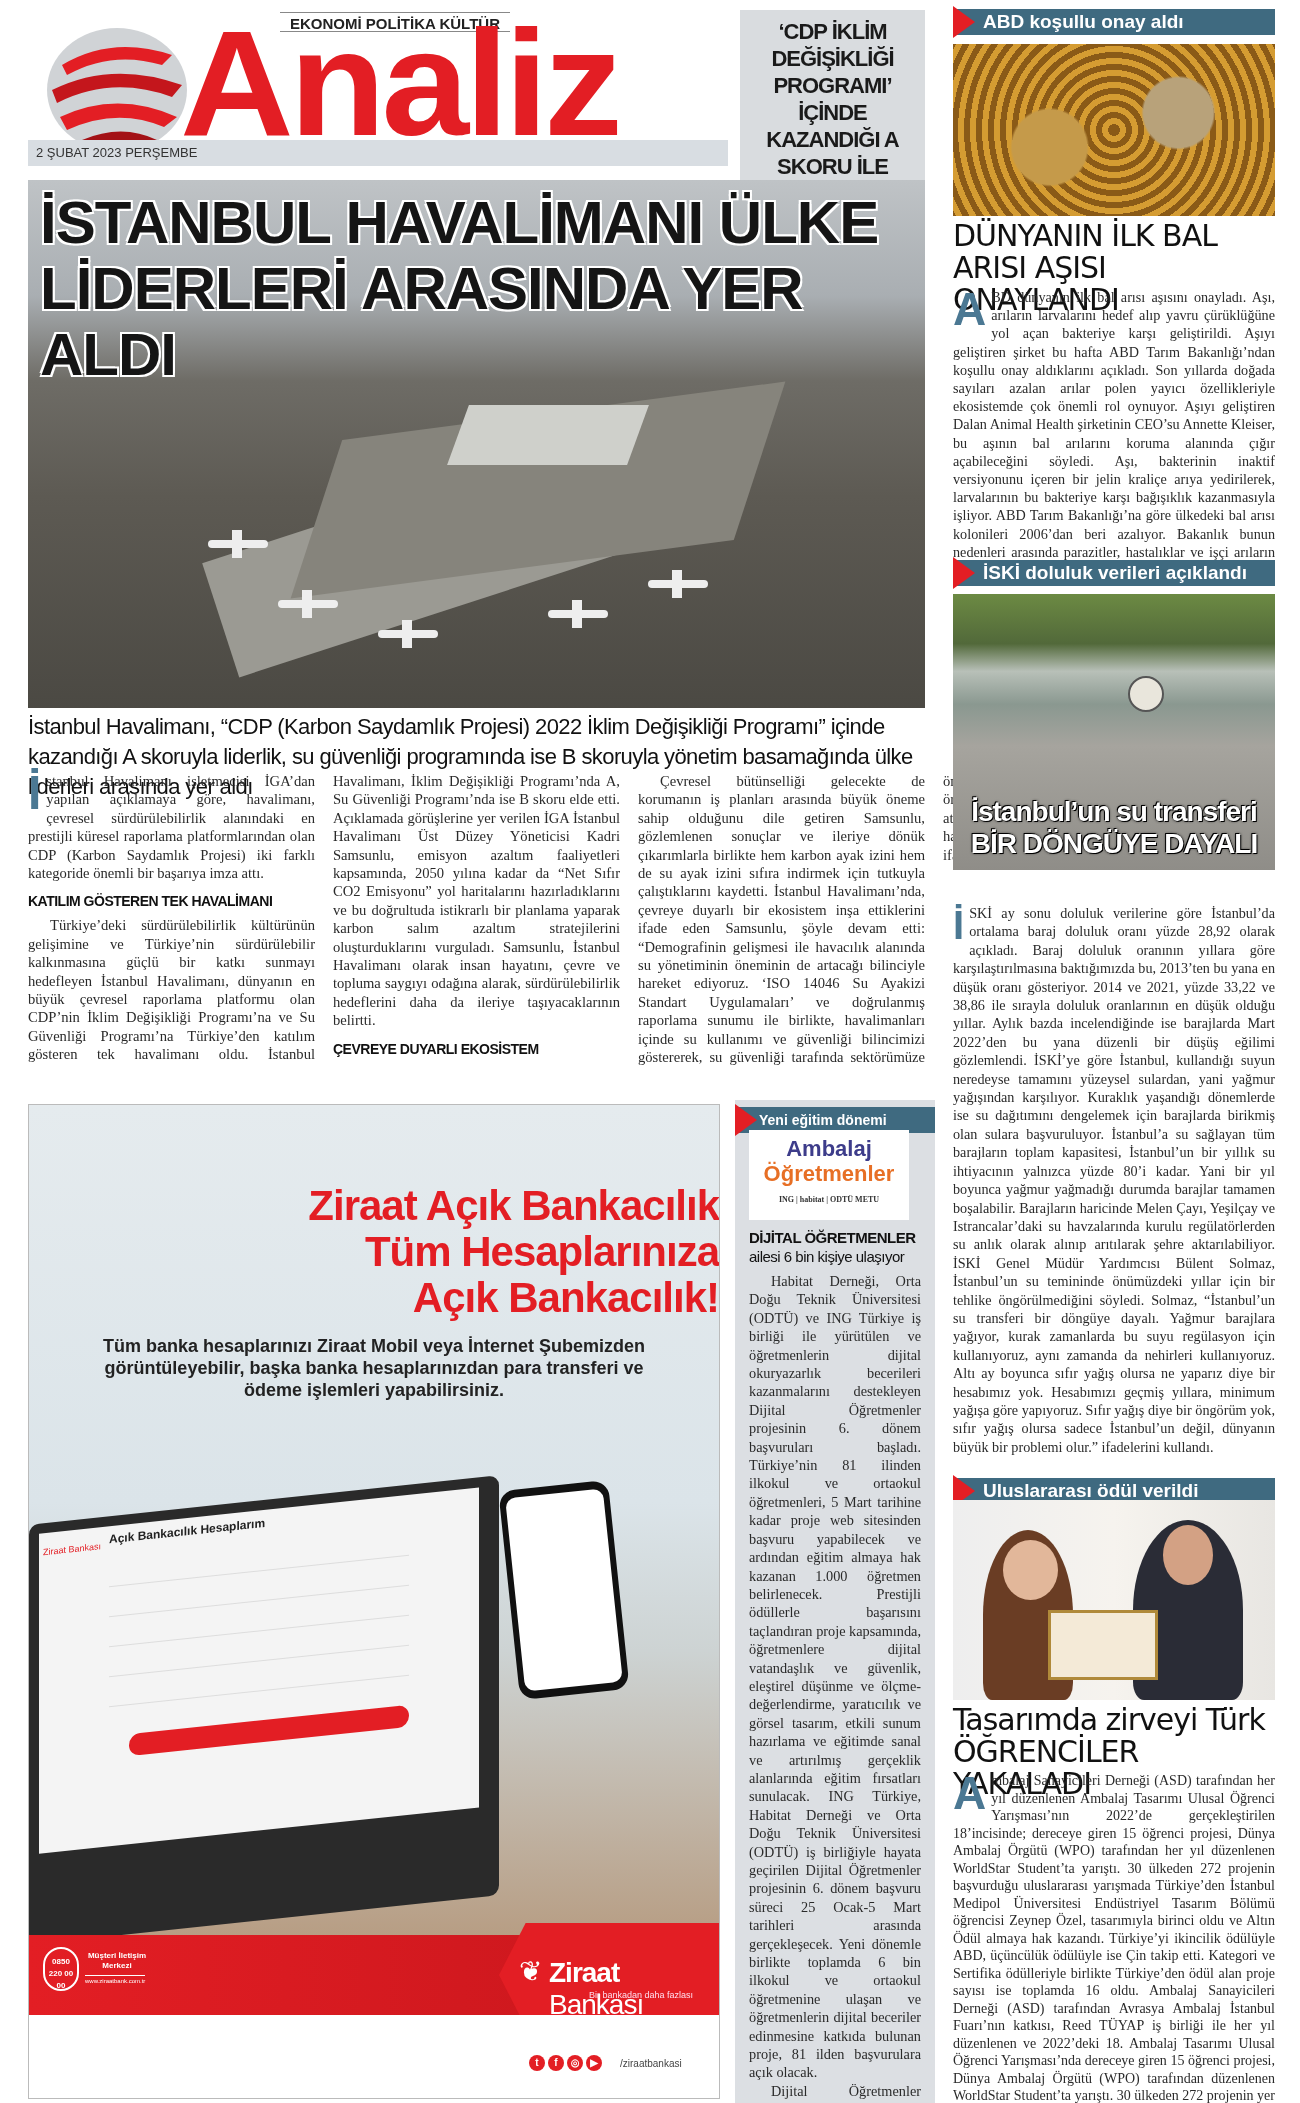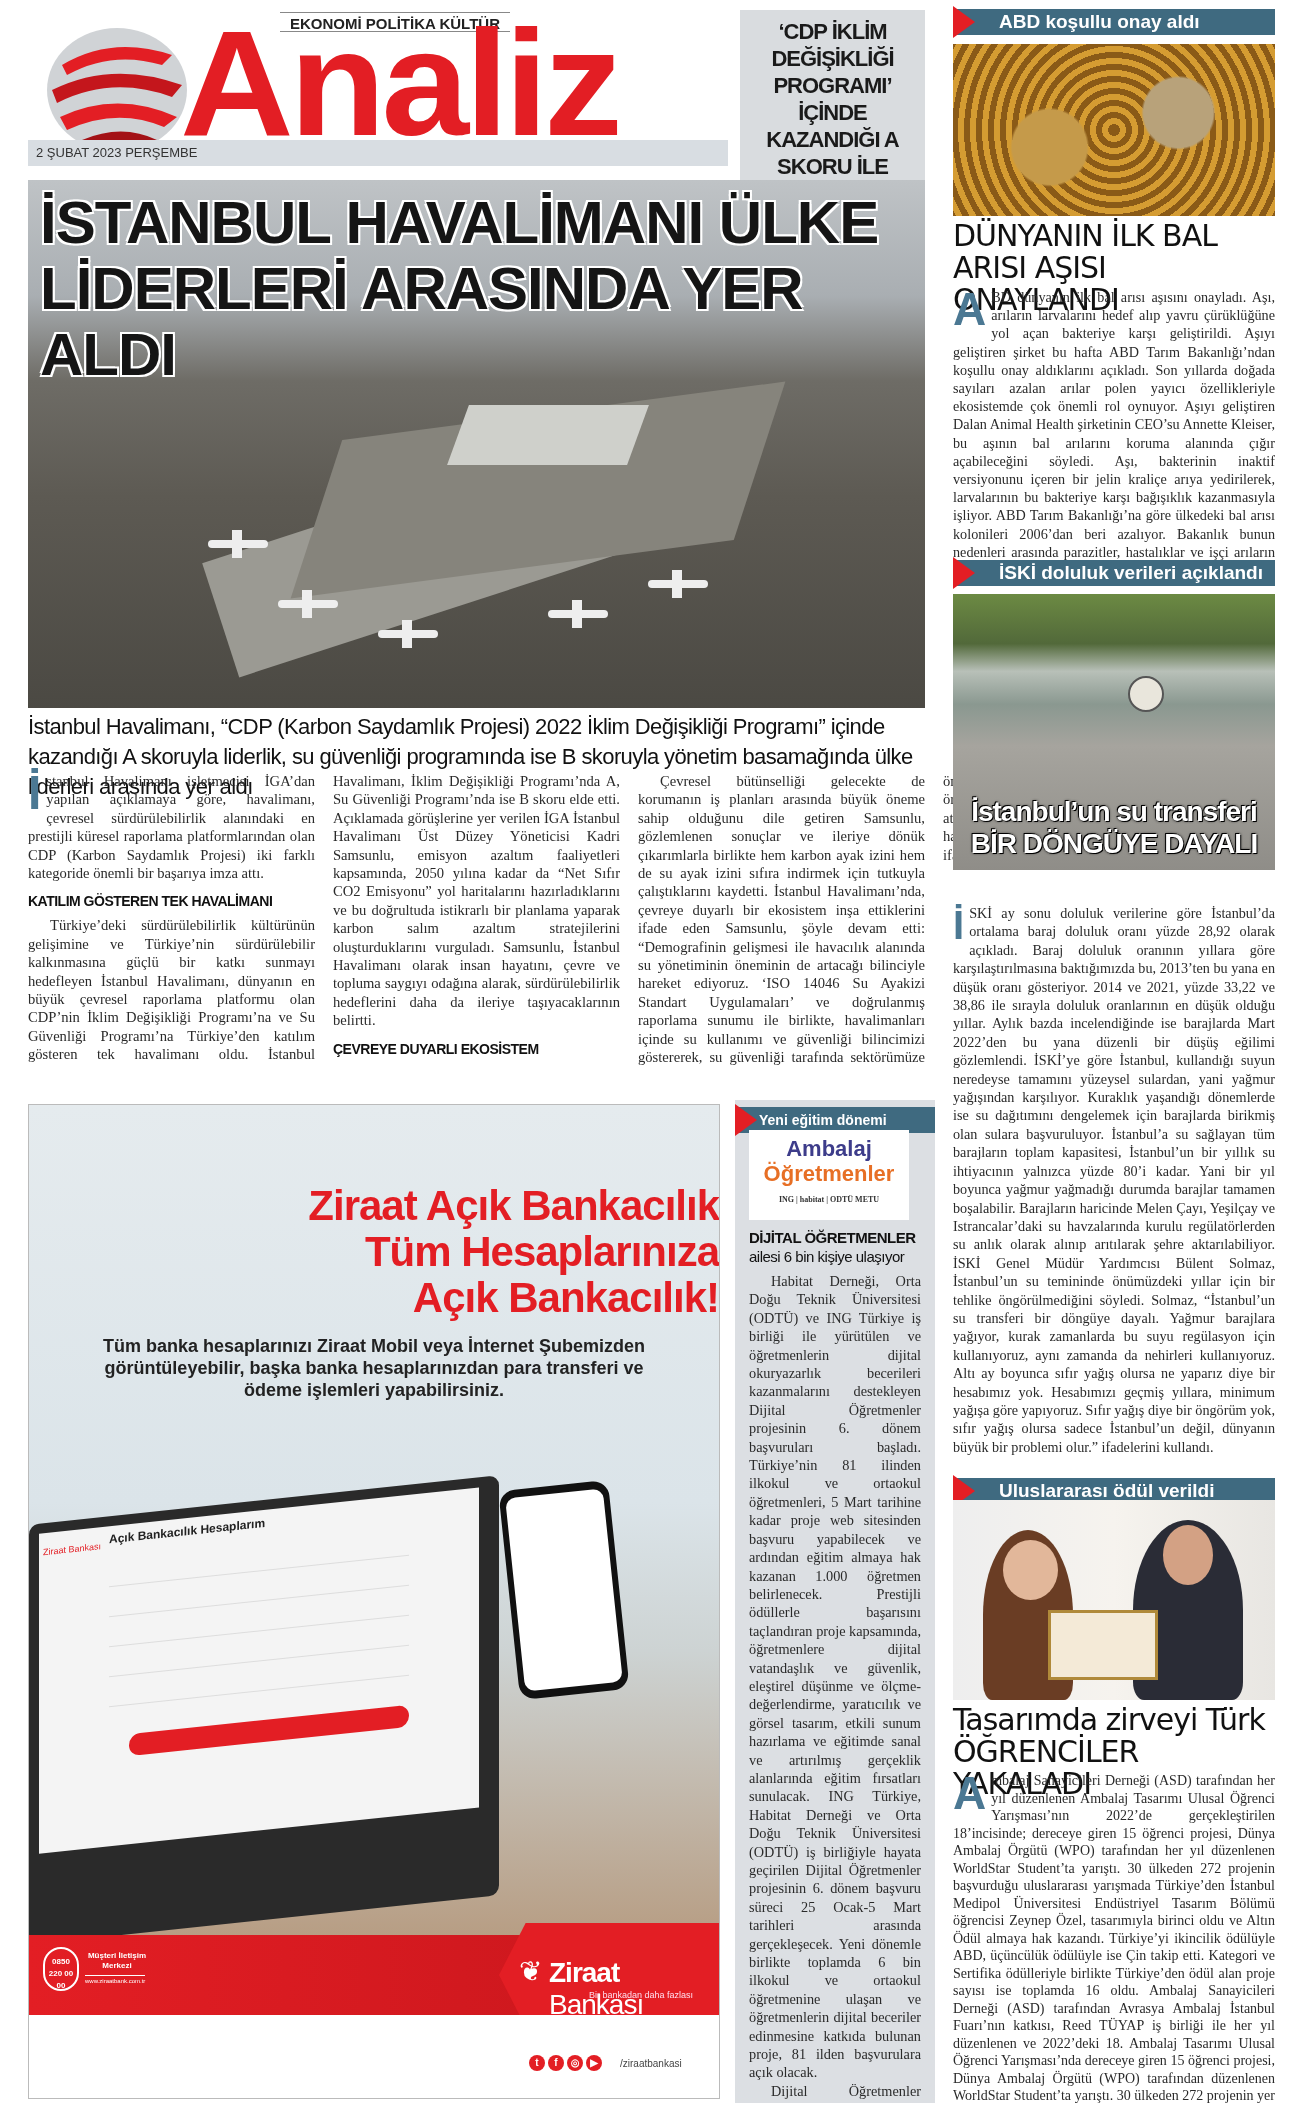--- a/index.html
+++ b/index.html
@@ -21,21 +21,21 @@
 .plane:after{content:"";position:absolute;left:24px;top:-10px;width:10px;height:28px;background:#eee}
 
 .lead{left:28px;top:712px;width:900px;font:22px/30px "Liberation Sans",sans-serif;color:#111;letter-spacing:-0.6px}
 .col{font:14.6px/18.4px "Liberation Serif",serif;text-align:justify;color:#2a2a2a;hyphens:auto}
 .col p{text-indent:22px}
 .col p.noindent{text-indent:0}
 .sub{font:bold 14px/22px "Liberation Sans",sans-serif;color:#111;margin:8px 0 4px;letter-spacing:-0.5px}
 .dropcap{float:left;font:bold 48px/38px "Liberation Sans",sans-serif;color:#4b7893;margin:2px 5px 0 0}
 .dropcap-blue{float:left;font:bold 46px/38px "Liberation Sans",sans-serif;color:#4b7893;margin:2px 5px 0 0}
 
-.tag{height:26px;background:#3f6a80;color:#fff;font:bold 19px/26px "Liberation Sans",sans-serif;padding-left:46px;position:absolute}
+.tag{height:26px;background:#3f6a80;color:#fff;font:bold 19px/26px "Liberation Sans",sans-serif;padding-left:30px;position:absolute}
 .tag:before{content:"";position:absolute;left:0;top:-3px;border-left:22px solid #e31e24;border-top:16px solid transparent;border-bottom:16px solid transparent}
 .rhead{font:30px/32px "DejaVu Sans",sans-serif;color:#111;letter-spacing:-1px}
 .bee-img{left:953px;top:44px;width:322px;height:172px;background:radial-gradient(circle at 30% 60%,#c59a4a 0 15%,transparent 16%),radial-gradient(circle at 70% 40%,#b8a27a 0 14%,transparent 15%),repeating-radial-gradient(circle at 50% 50%,#8a5a17 0 6px,#d59c32 6px 12px);}
 .water-img{left:953px;top:594px;width:322px;height:276px;background:linear-gradient(180deg,#6c8a43 0%,#52693a 18%,#b8c0b8 28%,#8a9890 40%,#a6a49e 55%,#8f8d88 100%);overflow:hidden}
 .water-img .title{position:absolute;left:8px;bottom:10px;width:306px;text-align:center;font:bold 28px/32px "Liberation Sans",sans-serif;color:#fff;text-shadow:0 0 3px #000,1px 1px 0 #000,-1px -1px 0 #000;letter-spacing:-1px}
 .ball{position:absolute;left:175px;top:82px;width:36px;height:36px;border-radius:50%;background:#e9e6dc;border:2px solid #555}
 .award-img{left:953px;top:1500px;width:322px;height:200px;background:linear-gradient(90deg,#eee 0%,#f6f3ee 50%,#e8e6e2 100%);overflow:hidden}
 .person{position:absolute;border-radius:50% 50% 10% 10%}
 
 .ad{left:28px;top:1104px;width:692px;height:995px;border:1px solid #bbb;background:linear-gradient(180deg,#e5ebee 0%,#dbe4e9 40%,#cdd3d3 55%,#b69b80 85%,#d9c4a8 100%);overflow:hidden}

